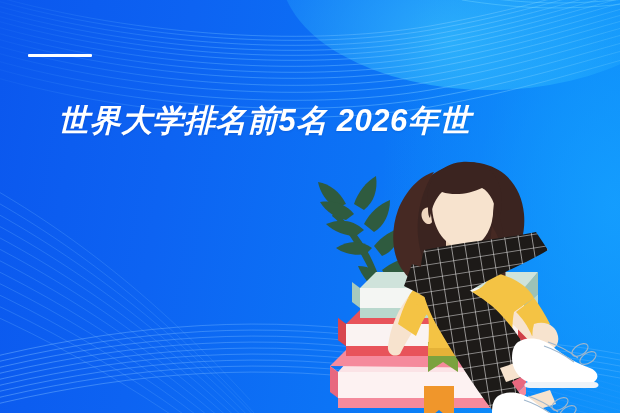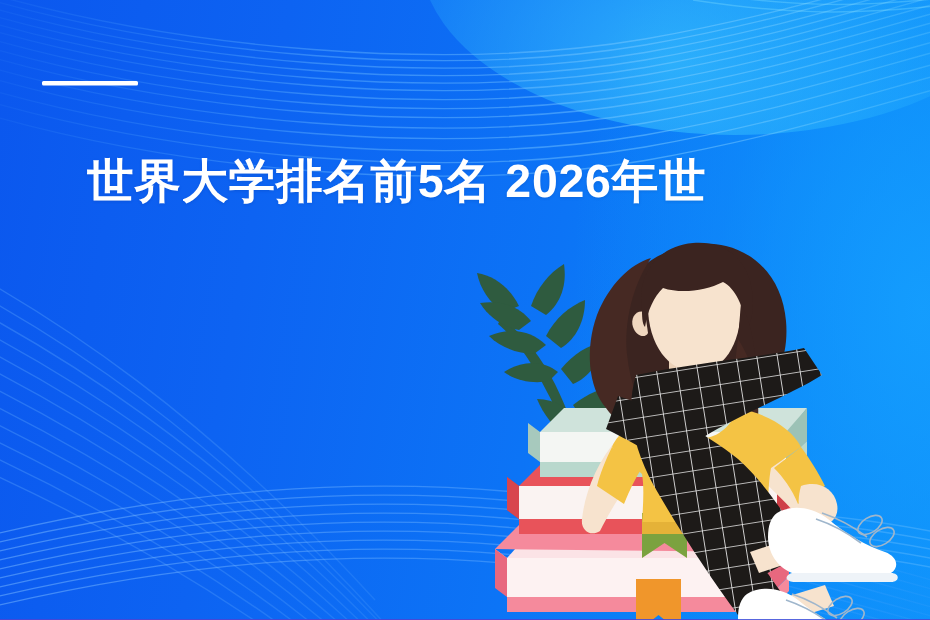--- a/index.html
+++ b/index.html
@@ -6,21 +6,22 @@
   body{
     font-family:"Liberation Sans","DejaVu Sans",sans-serif;
     -webkit-font-smoothing:antialiased;
   }
 
   #banner{
     position:relative;
     width:620px;
     height:413px;
     overflow:hidden;
-    background:#a21caf;
+    background:#701a75;
+    font-style:italic;
   }
 
   
   .bg-base{
     position:absolute;
     inset:0;
     background:linear-gradient(100deg,
         #0b57ee 0%,
         #0d63f2 28%,
         #0c74f6 58%,

